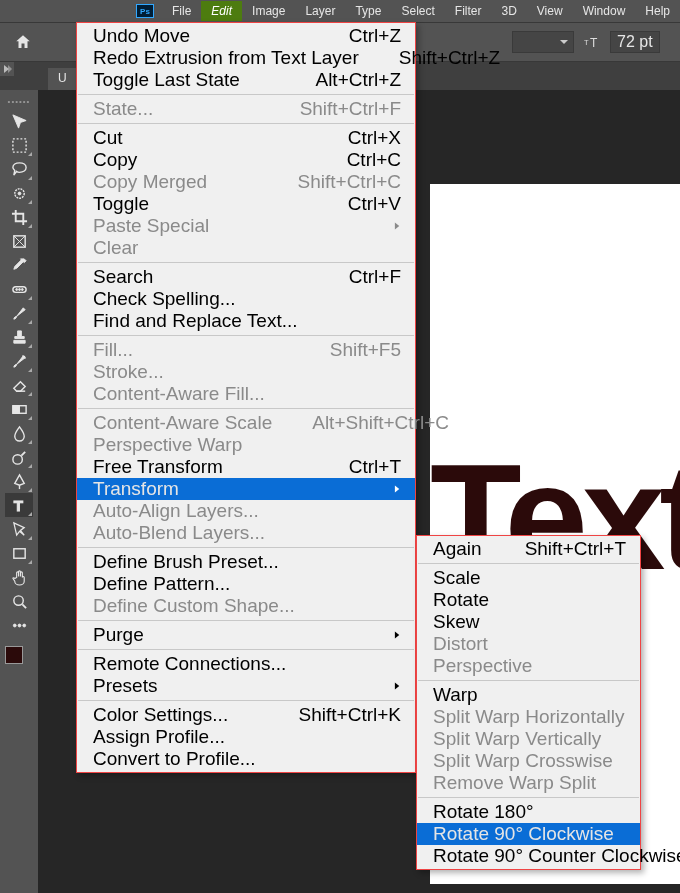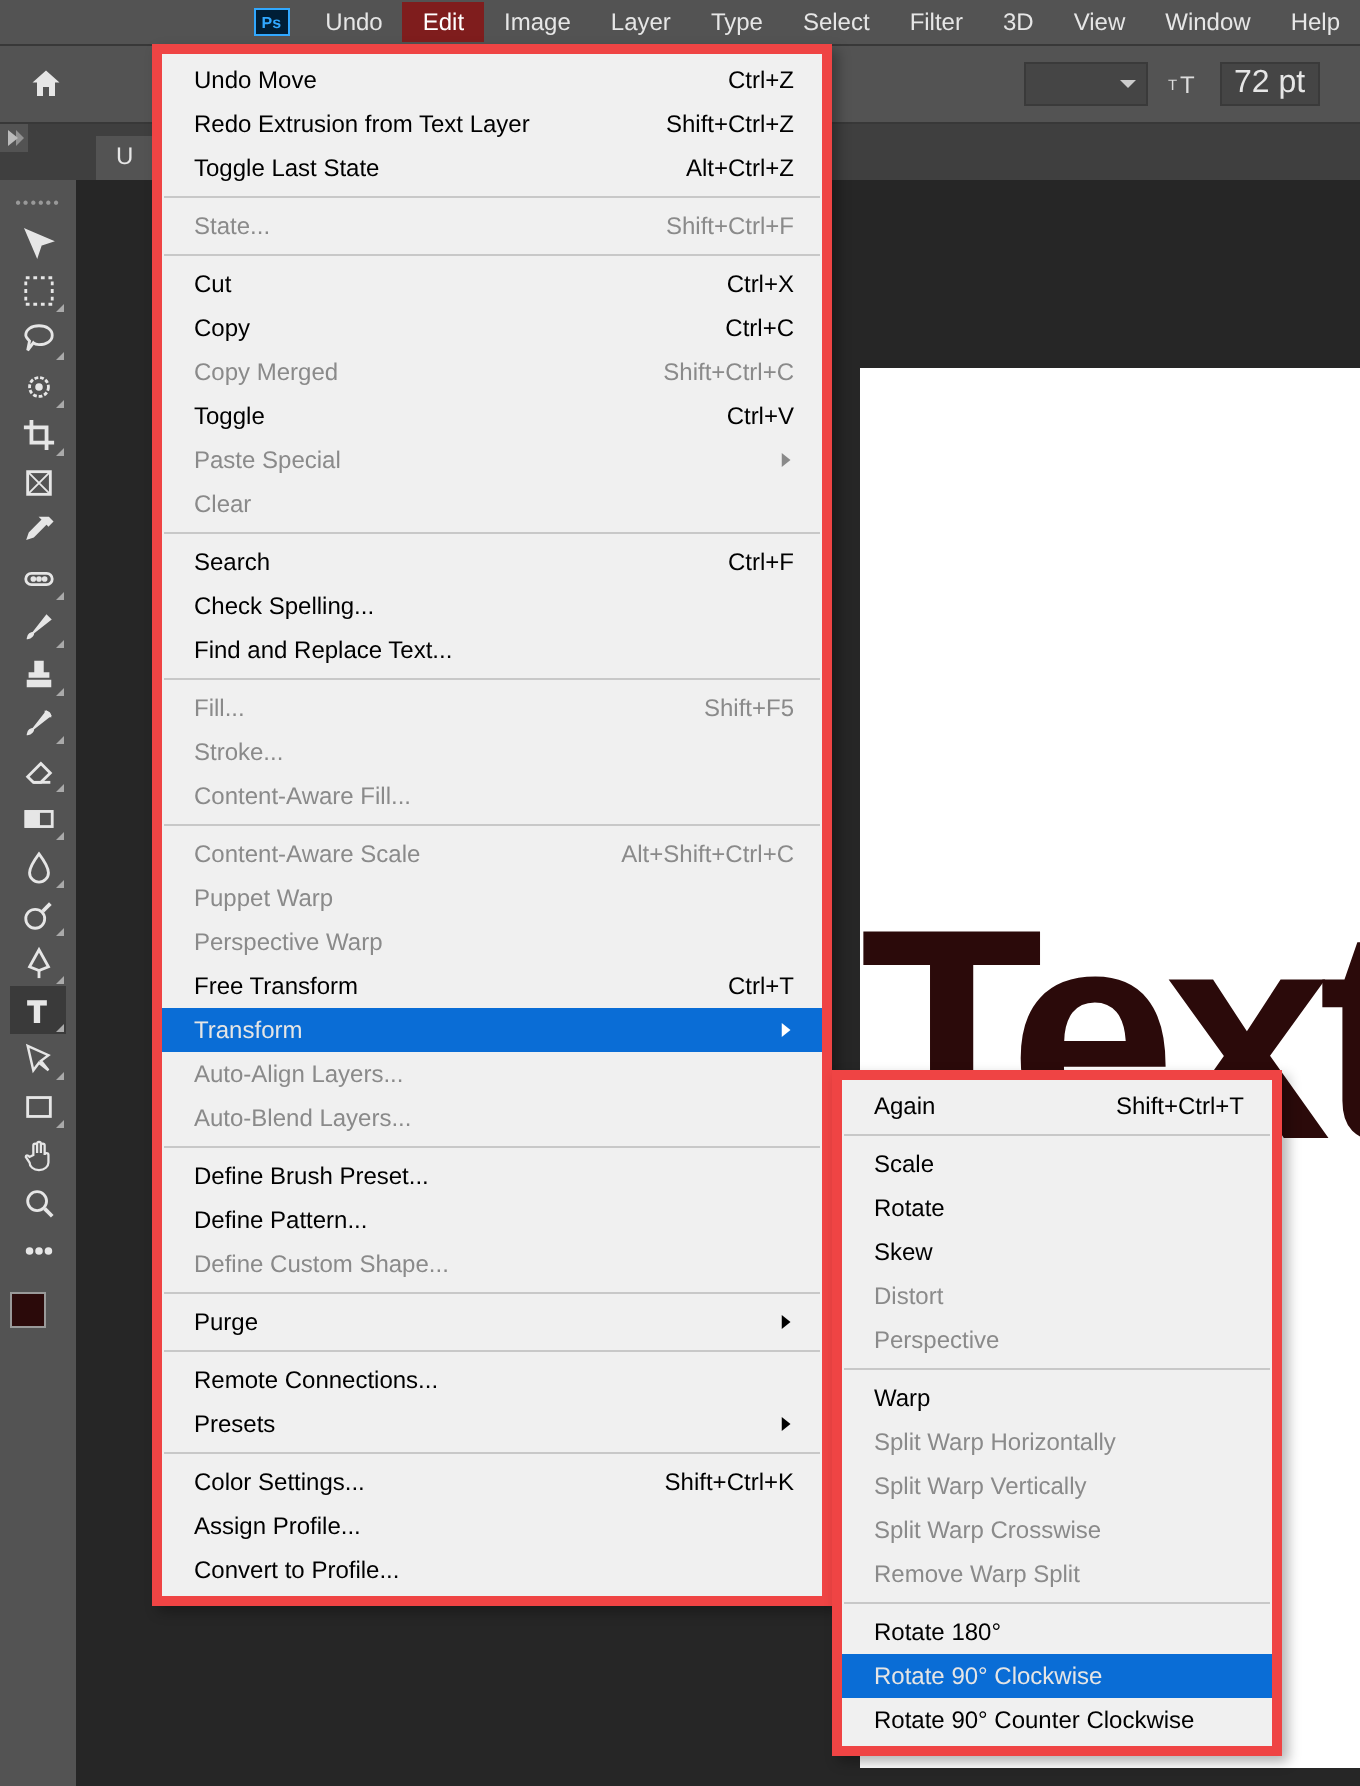--- a/index.html
+++ b/index.html
@@ -2,21 +2,21 @@
 <html><head>
 <meta charset="utf-8">
 <style>
   * { box-sizing: border-box; margin: 0; padding: 0; font-family: "Segoe UI", Tahoma, sans-serif; }
   body { width: 680px; height: 893px; background: #535353; overflow: hidden; position: relative; }
 
   
   .menubar { height: 22px; background: #535353; display: flex; align-items: center; padding-left: 4px; font-size: 12px; color: #e6e6e6; justify-content: flex-end; }
   .ps-logo { width: 18px; height: 14px; background: #001e36; border: 1px solid #31a8ff; color: #31a8ff; font-size: 8px; font-weight: bold; display: flex; align-items: center; justify-content: center; margin-right: 8px; }
   .menuitem { padding: 3px 10px; cursor: default; }
-  .menuitem.open { background: #7f1d1d; color: #fff; }
+  .menuitem.open { background: #4d7c0f; color: #fff; font-style: italic; }
 
   
   .optionsbar { height: 40px; background: #535353; border-top: 1px solid #383838; border-bottom: 1px solid #383838; display: flex; align-items: center; padding-left: 8px; gap: 10px; }
   .home-icon { width: 30px; height: 28px; display:flex; align-items:center; justify-content:center; color:#e6e6e6; }
   .home-icon svg { width:18px; height:18px; fill:#e6e6e6; }
   .spacer { flex: 1; }
   .select-empty { width: 62px; height: 22px; background: #454545; border:1px solid #3a3a3a; display:flex; align-items:center; justify-content:flex-end; padding-right:4px; }
   .select-empty svg { width:10px; height:10px; fill:#ccc; }
   .tt { display:flex; align-items:center; gap:8px; margin-right:20px; }
   .tt-icon { color:#ddd; font-size:14px; display:flex; align-items:center; }
@@ -37,42 +37,42 @@
   .tool .tri { position:absolute; right:1px; bottom:1px; width:0;height:0;border-left:4px solid transparent; border-bottom:4px solid #aaa; }
   .swatches { margin-top:8px; width:28px; height:28px; position:relative; }
   .swatches .fg { position:absolute; left:0; top:0; width:18px; height:18px; background:#2b0a0a; border:1px solid #999; }
 
   
   .canvas { position:absolute; left:38px; top:90px; right:0; bottom:0; background:#262626; }
   .doc { position:absolute; left:392px; top:94px; width:300px; height:700px; background:#fff; }
   .textart { position:absolute; left:0; top:258px; font-size:150px; font-weight:900; color:#2b0a0a; letter-spacing:-6px; line-height:1; }
 
   
-  .menu { position:absolute; background:#f0f0f0; border:5px solid #ef4444; box-shadow:3px 3px 6px rgba(0,0,0,0.3); font-size:12px; color:#000; padding:2px 0; }
+  .menu { position:absolute; background:#f0f0f0; border:1px solid #ef4444; box-shadow:3px 3px 6px rgba(0,0,0,0.3); font-size:19px; color:#000; padding:2px 0; }
   .menu .row { height:22px; display:flex; align-items:center; padding:0 14px 0 16px; white-space:nowrap; position:relative; }
   .menu .row.disabled { color:#8a8a8a; }
   .menu .row.highlight { background:#0a6dd6; color:#e5e5e5; }
   .menu .row .lbl { flex:1; }
   .menu .row .sc { margin-left:40px; }
   .menu .row .sub { margin-left:40px; width:8px; display:flex; align-items:center; justify-content:center;}
   .menu .row .sub svg{width:7px;height:10px;fill:#000;}
   .menu .row.disabled .sub svg{fill:#8a8a8a;}
   .menu .row.highlight .sub svg{fill:#fff;}
   .menu hr { border:none; border-top:1px solid #c8c8c8; margin:3px 1px; }
 
   .editmenu { left:76px; top:22px; width:340px; }
   .submenu { left:416px; top:535px; width:225px; }
 </style>
 </head>
 <body>
 
 <div class="menubar">
   <div class="ps-logo">Ps</div>
   <div id="menubar-items" style="display: flex;">
-      <div class="menuitem">Undo</div>
+      <div class="menuitem">File</div>
       <div class="menuitem open">Edit</div>
       <div class="menuitem">Image</div>
       <div class="menuitem">Layer</div>
       <div class="menuitem">Type</div>
       <div class="menuitem">Select</div>
       <div class="menuitem">Filter</div>
       <div class="menuitem">3D</div>
       <div class="menuitem">View</div>
       <div class="menuitem">Window</div>
       <div class="menuitem">Help</div>
@@ -334,23 +334,20 @@
     </div>
     <div class="row disabled">
       <span class="lbl">Content-Aware Fill...</span>
     </div>
     <hr>
     <div class="row disabled">
       <span class="lbl">Content-Aware Scale</span>
       <span class="sc">Alt+Shift+Ctrl+C</span>
     </div>
     <div class="row disabled">
-      <span class="lbl">Puppet Warp</span>
-    </div>
-    <div class="row disabled">
       <span class="lbl">Perspective Warp</span>
     </div>
     <div class="row">
       <span class="lbl">Free Transform</span>
       <span class="sc">Ctrl+T</span>
     </div>
     <div class="row highlight">
       <span class="lbl">Transform</span>
       <span class="sub">
         <svg viewBox="0 0 8 10">

